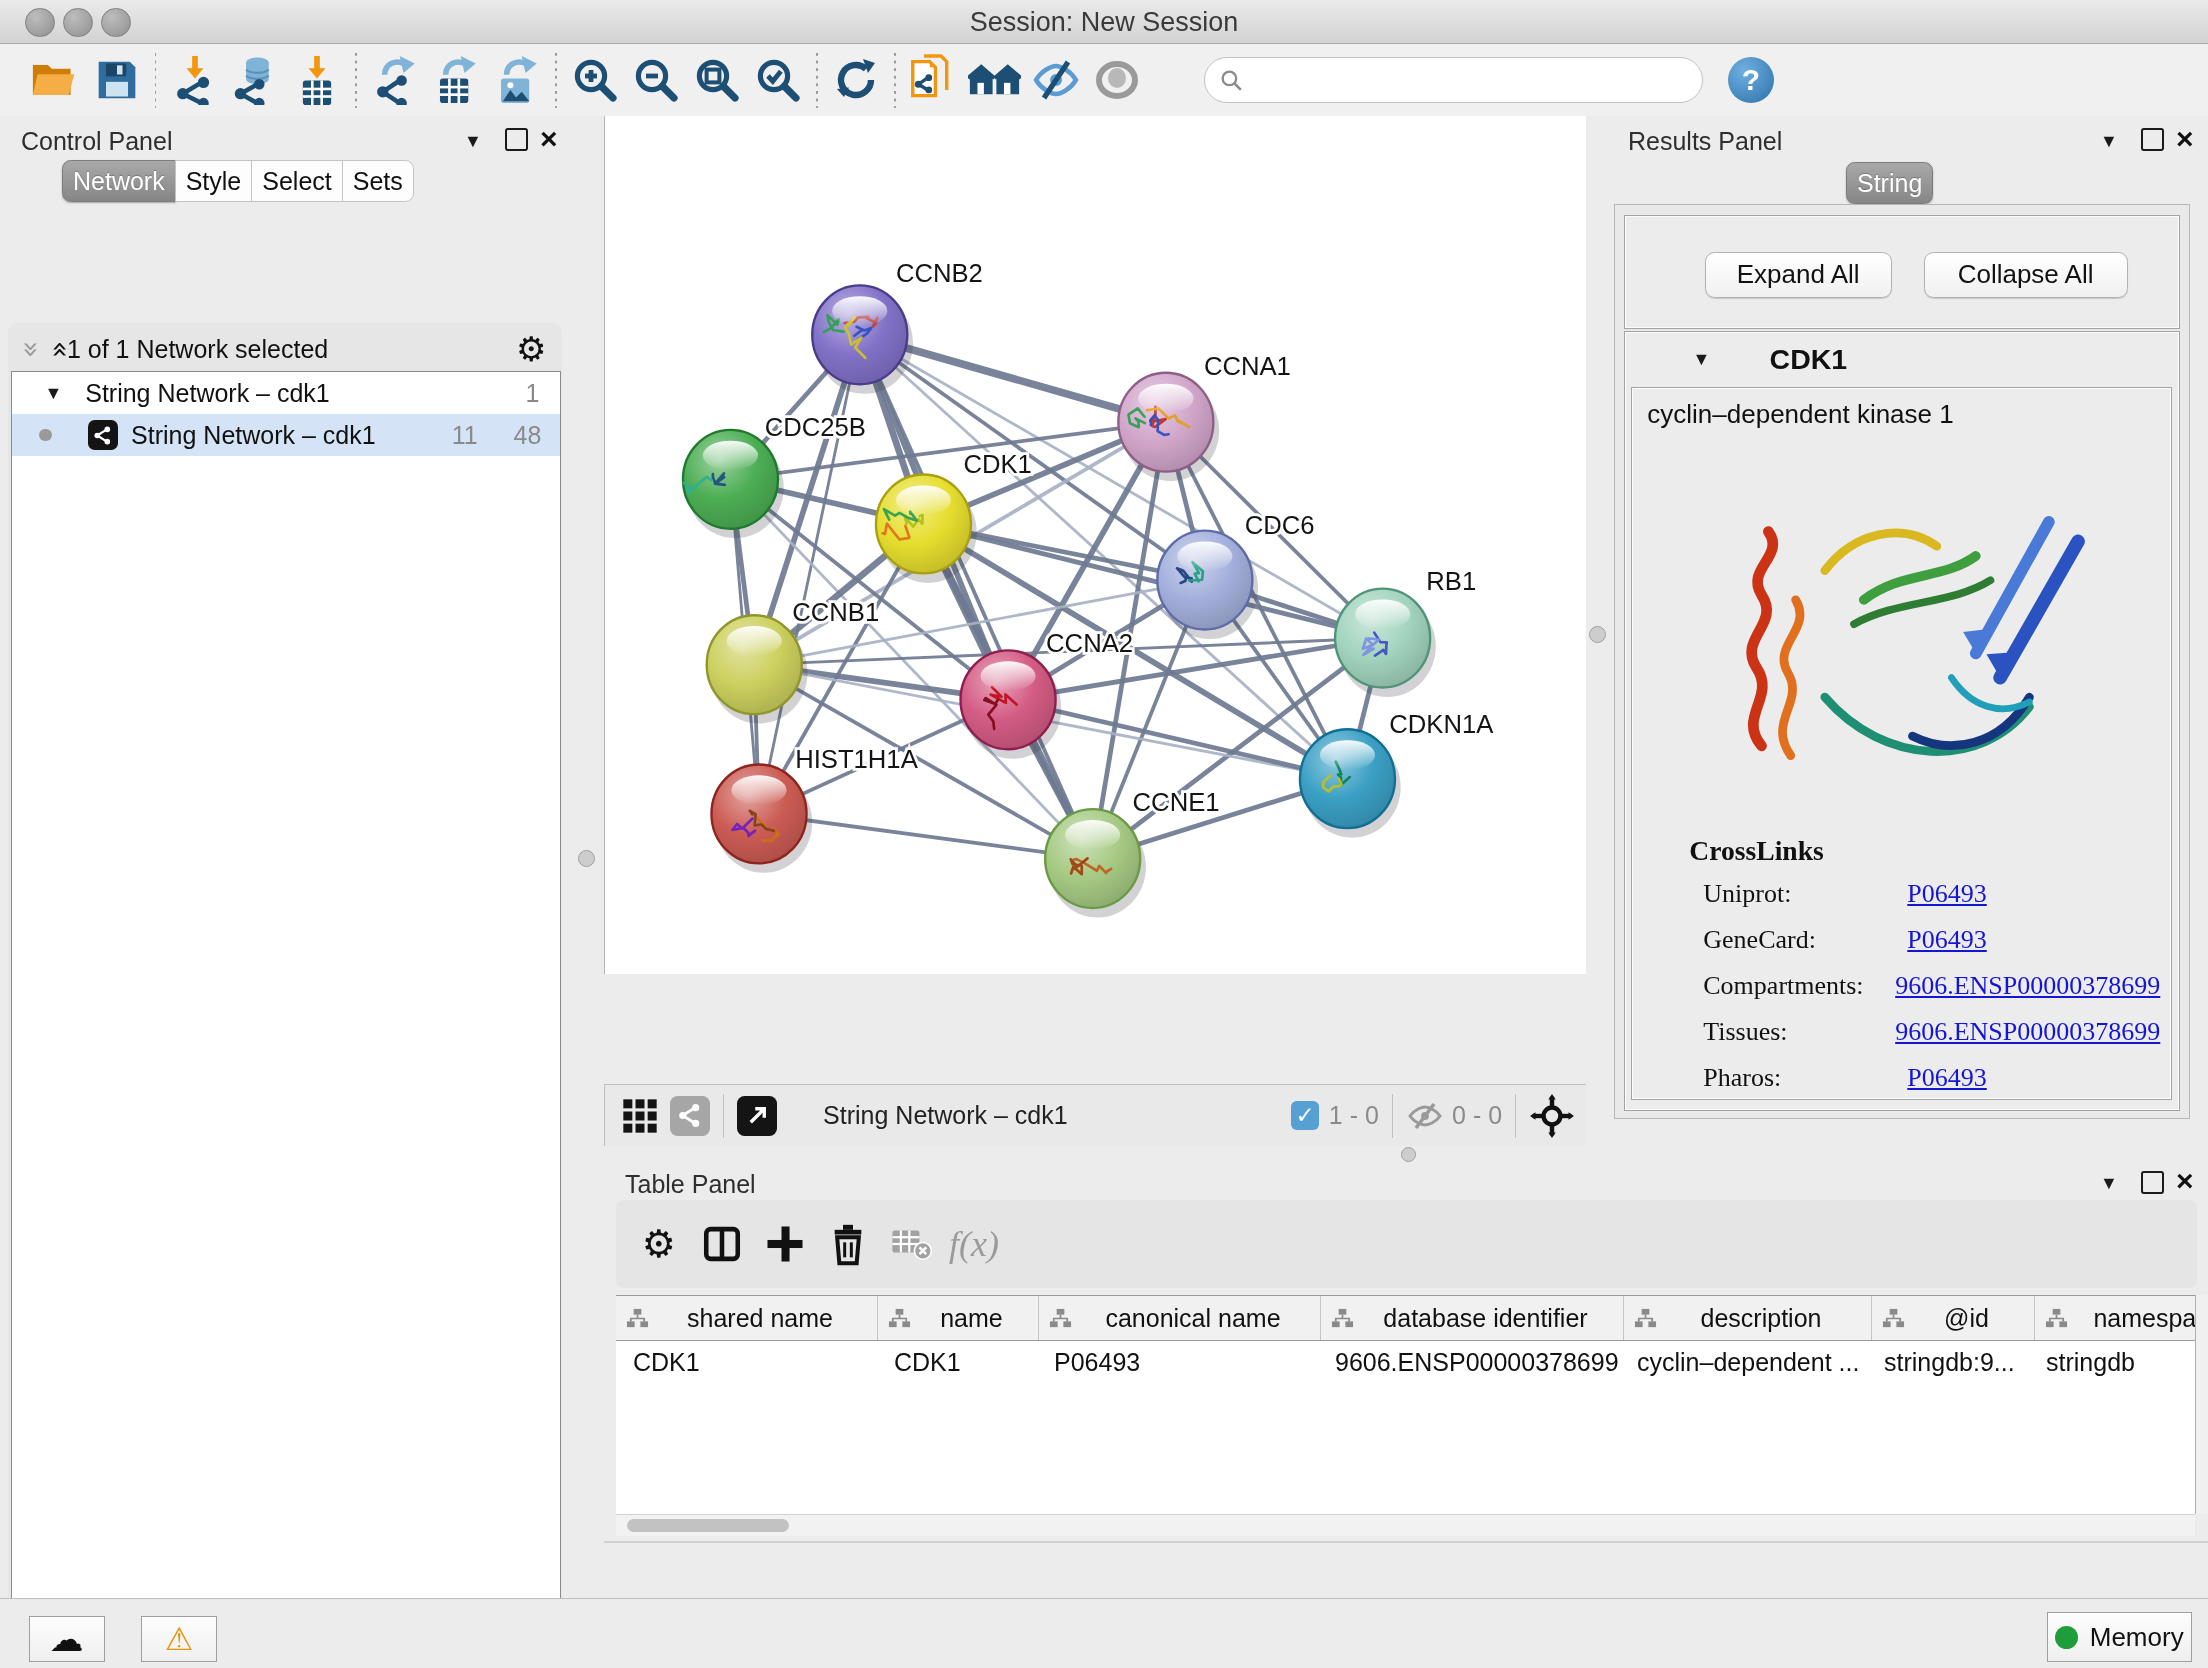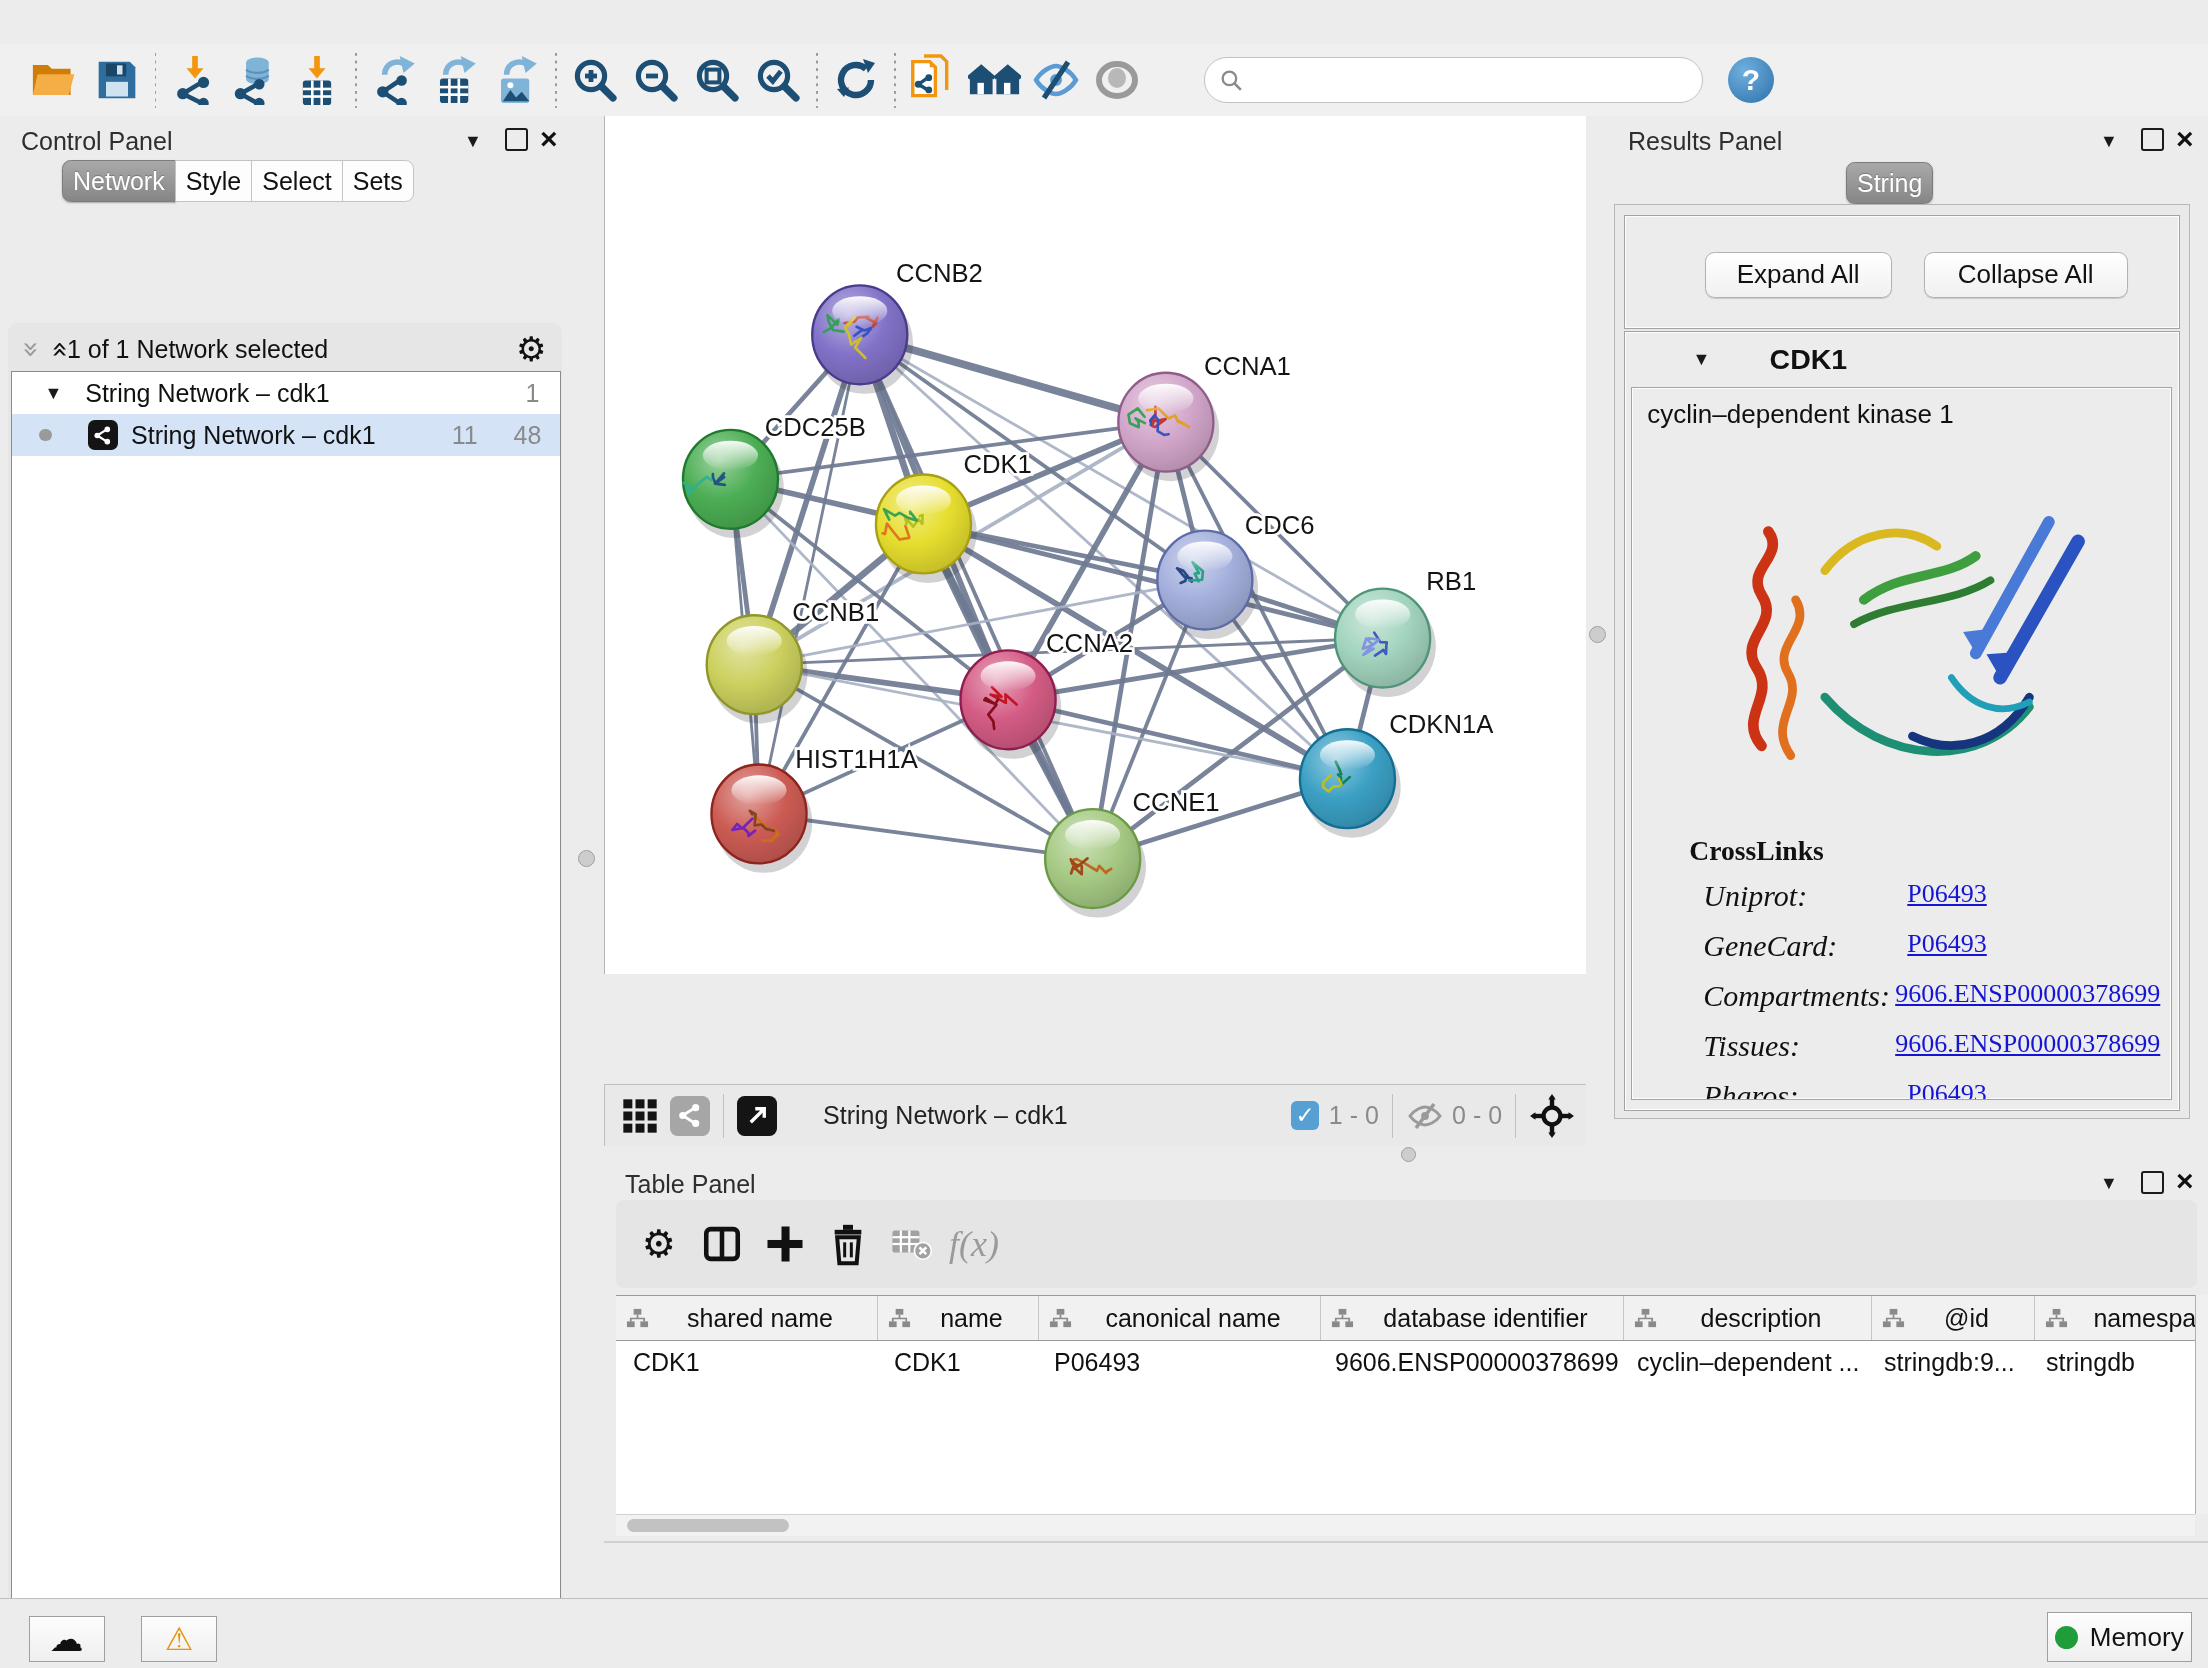--- a/index.html
+++ b/index.html
@@ -55,21 +55,21 @@
   .ckb{width:28.5px;height:28.5px;border-radius:5.7px;background:#57a0d4;color:#fff;font-size:23px;
        display:flex;align-items:center;justify-content:center;}
   
   .handle{width:15px;height:15px;border-radius:50%;background:#cdcdcd;border:1px solid #9f9f9f;}
   
   .rp-outer{left:1614px;top:204px;width:574px;height:913px;background:#e9e9e9;border:1px solid #b7b7b7;}
   .rbox{background:#ececec;border:1px solid #a3a3a3;box-shadow:inset 0 0 0 1px #fdfdfd;}
   .btn{background:linear-gradient(#ffffff,#f0f0f0);border:1px solid #b2b2b2;border-radius:9.5px;
        font-size:26px;display:flex;align-items:center;justify-content:center;box-shadow:0 1px 1px rgba(0,0,0,.15);}
   .serif{font-family:"Liberation Serif",serif;}
-  .xl-label{font-size:30px;font-style:italic;}
+  .xl-label{font-size:26px;}
   .xl-link{color:#1515d5;text-decoration:underline;font-size:26px;}
   
   .tp-toolbar{left:616px;top:1200px;width:1581px;height:88px;background:#e5e5e5;border-radius:7.6px;
               display:flex;align-items:center;}
   .tpi{width:63px;height:57px;display:flex;align-items:center;justify-content:center;}
   .thead{left:616px;top:1295px;width:1579px;height:44px;background:#f1f1f1;border-top:1.9px solid #9a9a9a;
          border-bottom:1.9px solid #9a9a9a;display:flex;}
   .th{position:relative;height:100%;display:flex;align-items:center;justify-content:center;
       font-size:25px;border-right:1px solid #c6c6c6;flex:0 0 auto;overflow:hidden;}
   .th svg{position:absolute;left:9.5px;}
@@ -84,20 +84,26 @@
   .statusbar{left:0;top:1598px;width:2208px;height:70px;background:#ececec;border-top:1px solid #bdbdbd;}
   .sbtn{background:linear-gradient(#fdfdfd,#efefef);border:1.9px solid #9f9f9f;display:flex;
         align-items:center;justify-content:center;}
   .dj{font-family:"DejaVu Sans",sans-serif;}
 </style>
 </head>
 <body>
 
 <div id="app">
 
+  <div class="abs titlebar">
+    <div class="abs tl" style="left:25px"></div>
+    <div class="abs tl" style="left:63px"></div>
+    <div class="abs tl" style="left:101px"></div>
+    <div class="abs wtitle">Session: New Session</div>
+  </div>
 
   <div class="abs toolbar">
     <div class="tbi" style="margin-left:25px">
       <svg width="49" height="42" viewBox="0 0 26 22">
           <path d="M1 3h8l2 2h10v14H1z" fill="#d07c07"></path>
           <path d="M3.5 8h19.5l-3 11H1z" fill="#f5ad45"></path>
         </svg>
     </div>
     <div class="tbi">
       <svg width="44" height="44" viewBox="0 0 24 24">

